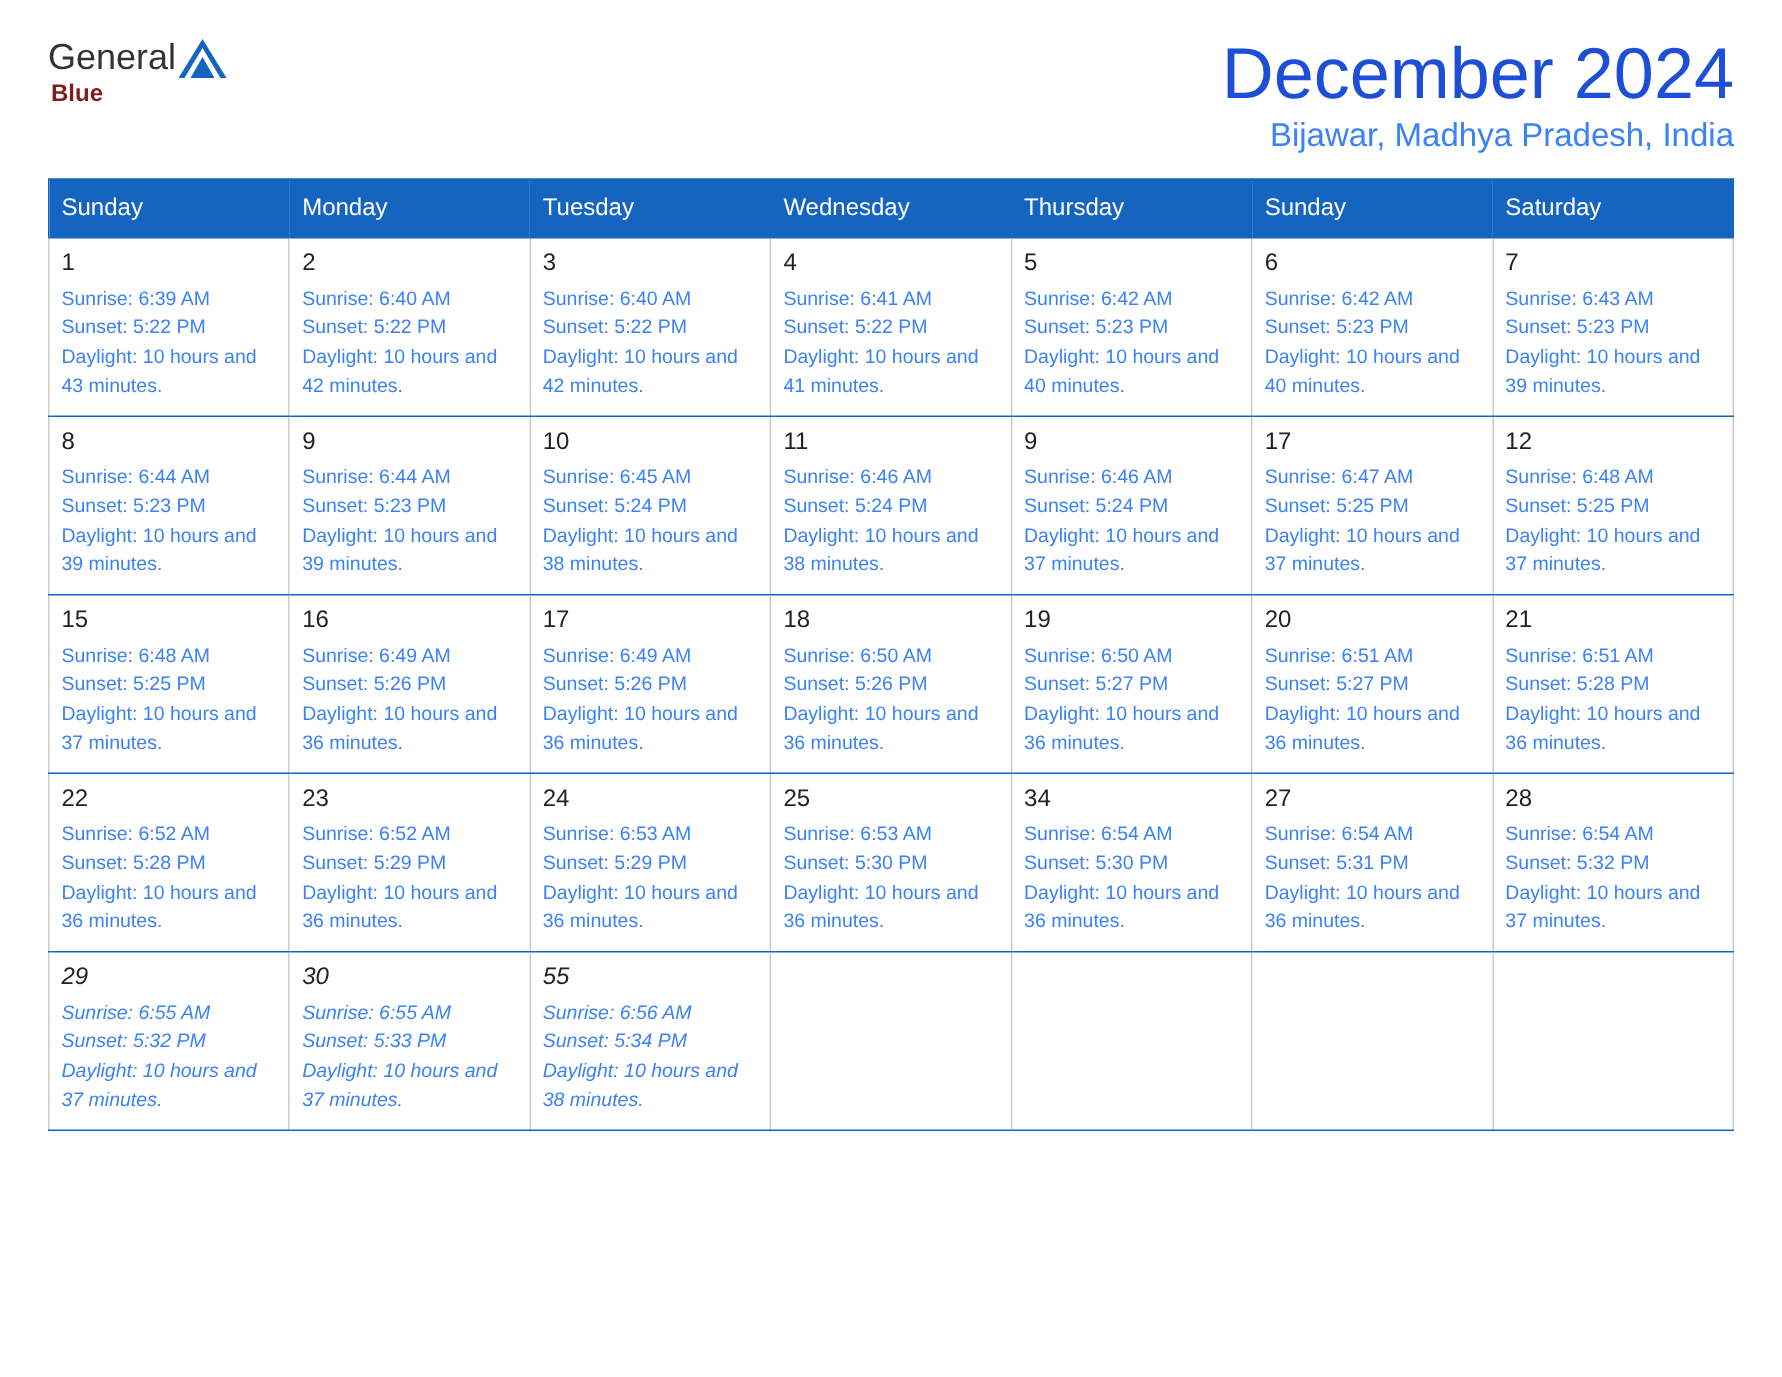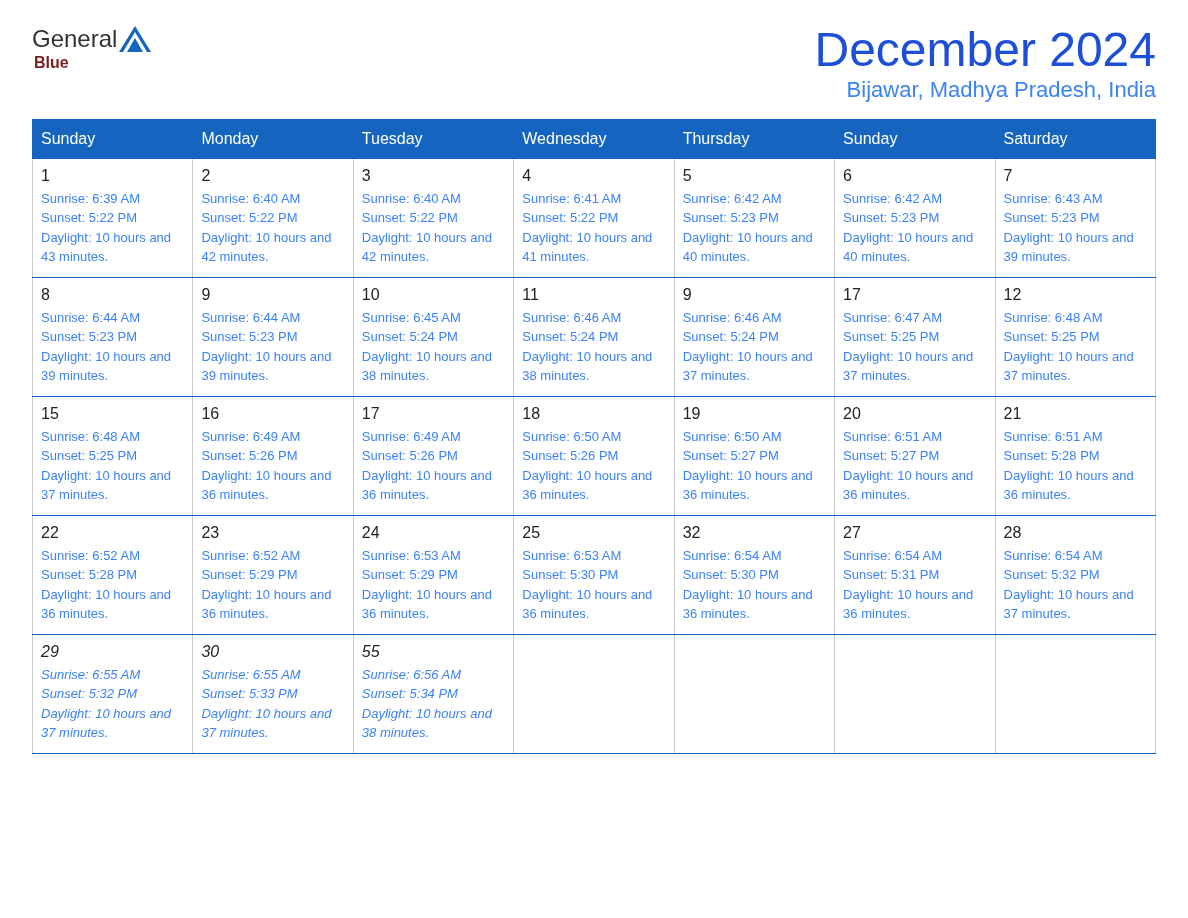--- a/index.html
+++ b/index.html
@@ -239,21 +239,21 @@
         </td>
         <td>
           <span class="day-num">24</span>
 <div class="day-info">Sunrise: 6:53 AM<br>Sunset: 5:29 PM<br>Daylight: 10 hours and 36 minutes.</div>
         </td>
         <td>
           <span class="day-num">25</span>
 <div class="day-info">Sunrise: 6:53 AM<br>Sunset: 5:30 PM<br>Daylight: 10 hours and 36 minutes.</div>
         </td>
         <td>
-          <span class="day-num">32</span>
+          <span class="day-num">34</span>
 <div class="day-info">Sunrise: 6:54 AM<br>Sunset: 5:30 PM<br>Daylight: 10 hours and 36 minutes.</div>
         </td>
         <td>
           <span class="day-num">27</span>
 <div class="day-info">Sunrise: 6:54 AM<br>Sunset: 5:31 PM<br>Daylight: 10 hours and 36 minutes.</div>
         </td>
         <td>
           <span class="day-num">28</span>
 <div class="day-info">Sunrise: 6:54 AM<br>Sunset: 5:32 PM<br>Daylight: 10 hours and 37 minutes.</div>
         </td>

